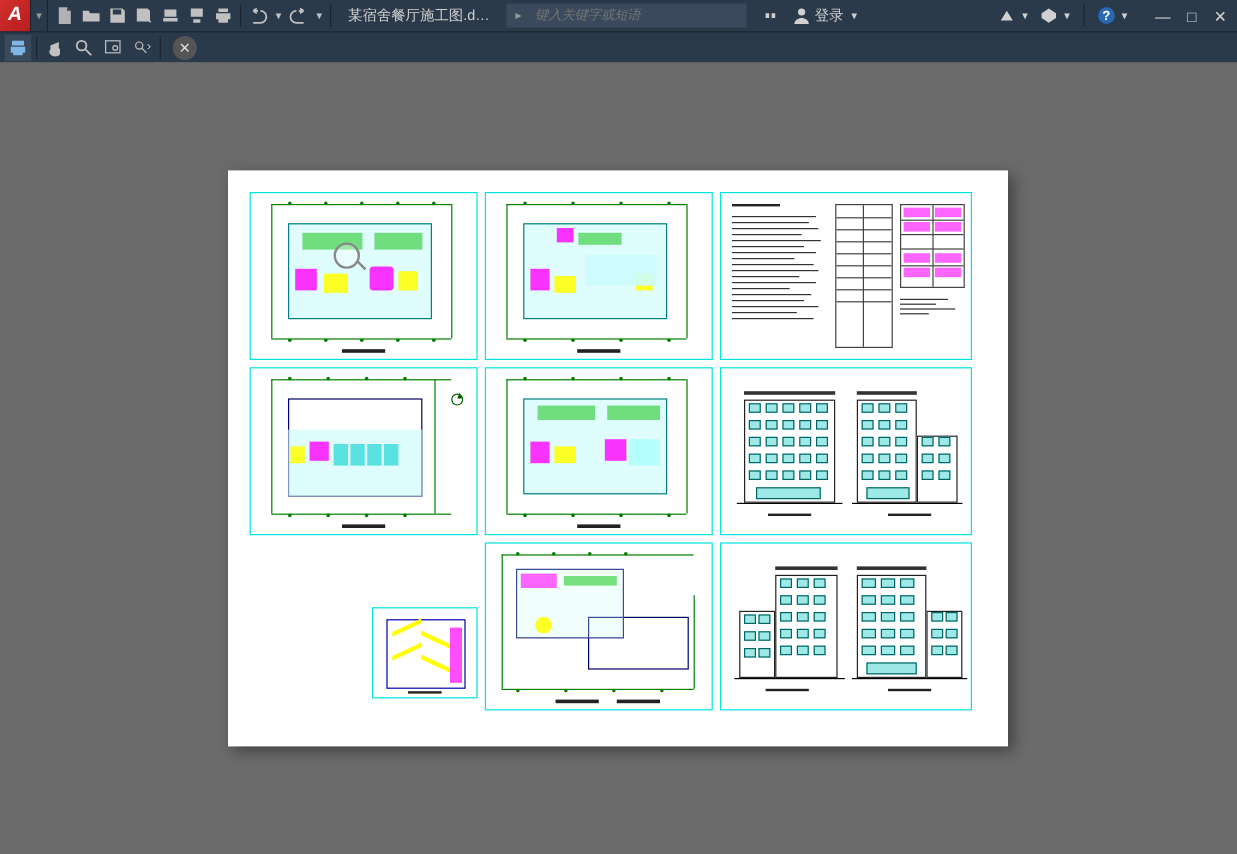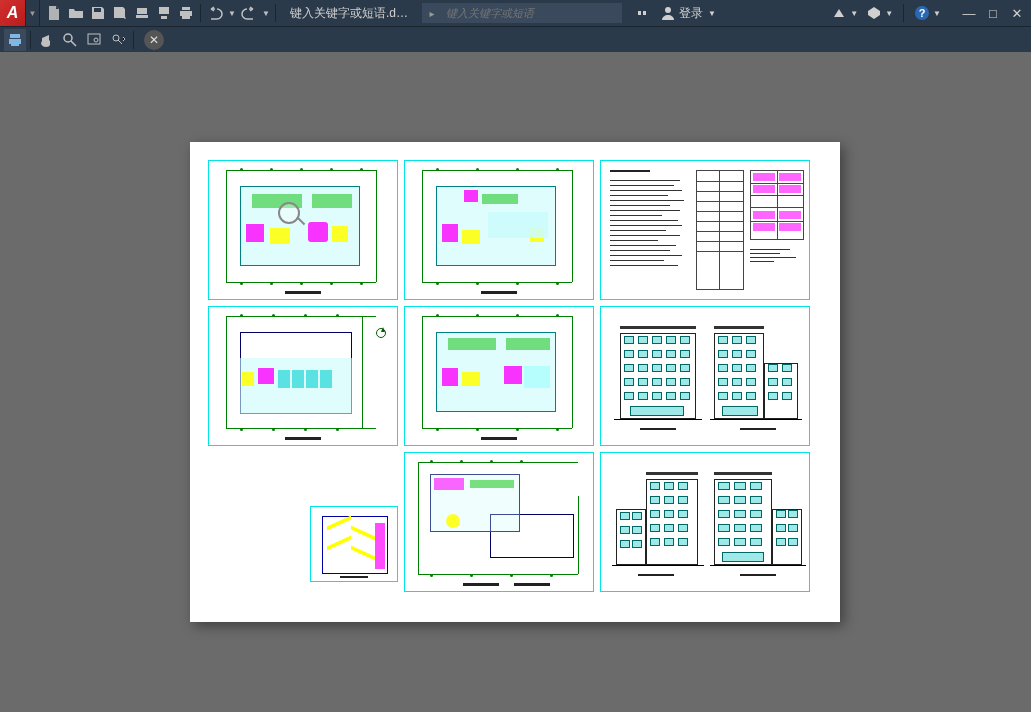--- a/index.html
+++ b/index.html
@@ -120,21 +120,21 @@
       </div>
     <div class="qat-btn" style="width:10px;font-size:8px;">▼</div>
     <div class="qat-btn">
         <svg class="icon" viewBox="0 0 16 16">
           <path fill="none" stroke="currentColor" stroke-width="1.5" d="M6 4a5 5 0 0 0 0 10h6M12 4l-3-2M12 4l-3 2M12 4H8"></path>
         </svg>
       </div>
     <div class="qat-btn" style="width:10px;font-size:8px;">▼</div>
     <div class="qat-sep"></div>
   </div>
-  <div class="doc-title">键入关键字或短语.d…</div>
+  <div class="doc-title">某宿舍餐厅施工图.d…</div>
   <div class="search-box">
     <div class="search-arrow">▸</div>
     <input class="search-input" placeholder="键入关键字或短语" style="">
   </div>
   <div class="title-right-item" style="margin-left:6px;">
       <svg class="icon" viewBox="0 0 16 16">
         <path fill="currentColor" d="M4 6h3v4H4zM9 6h3v4H9z"></path>
       </svg>
     </div>
   <div class="title-right-item" style="margin-left:10px;">

